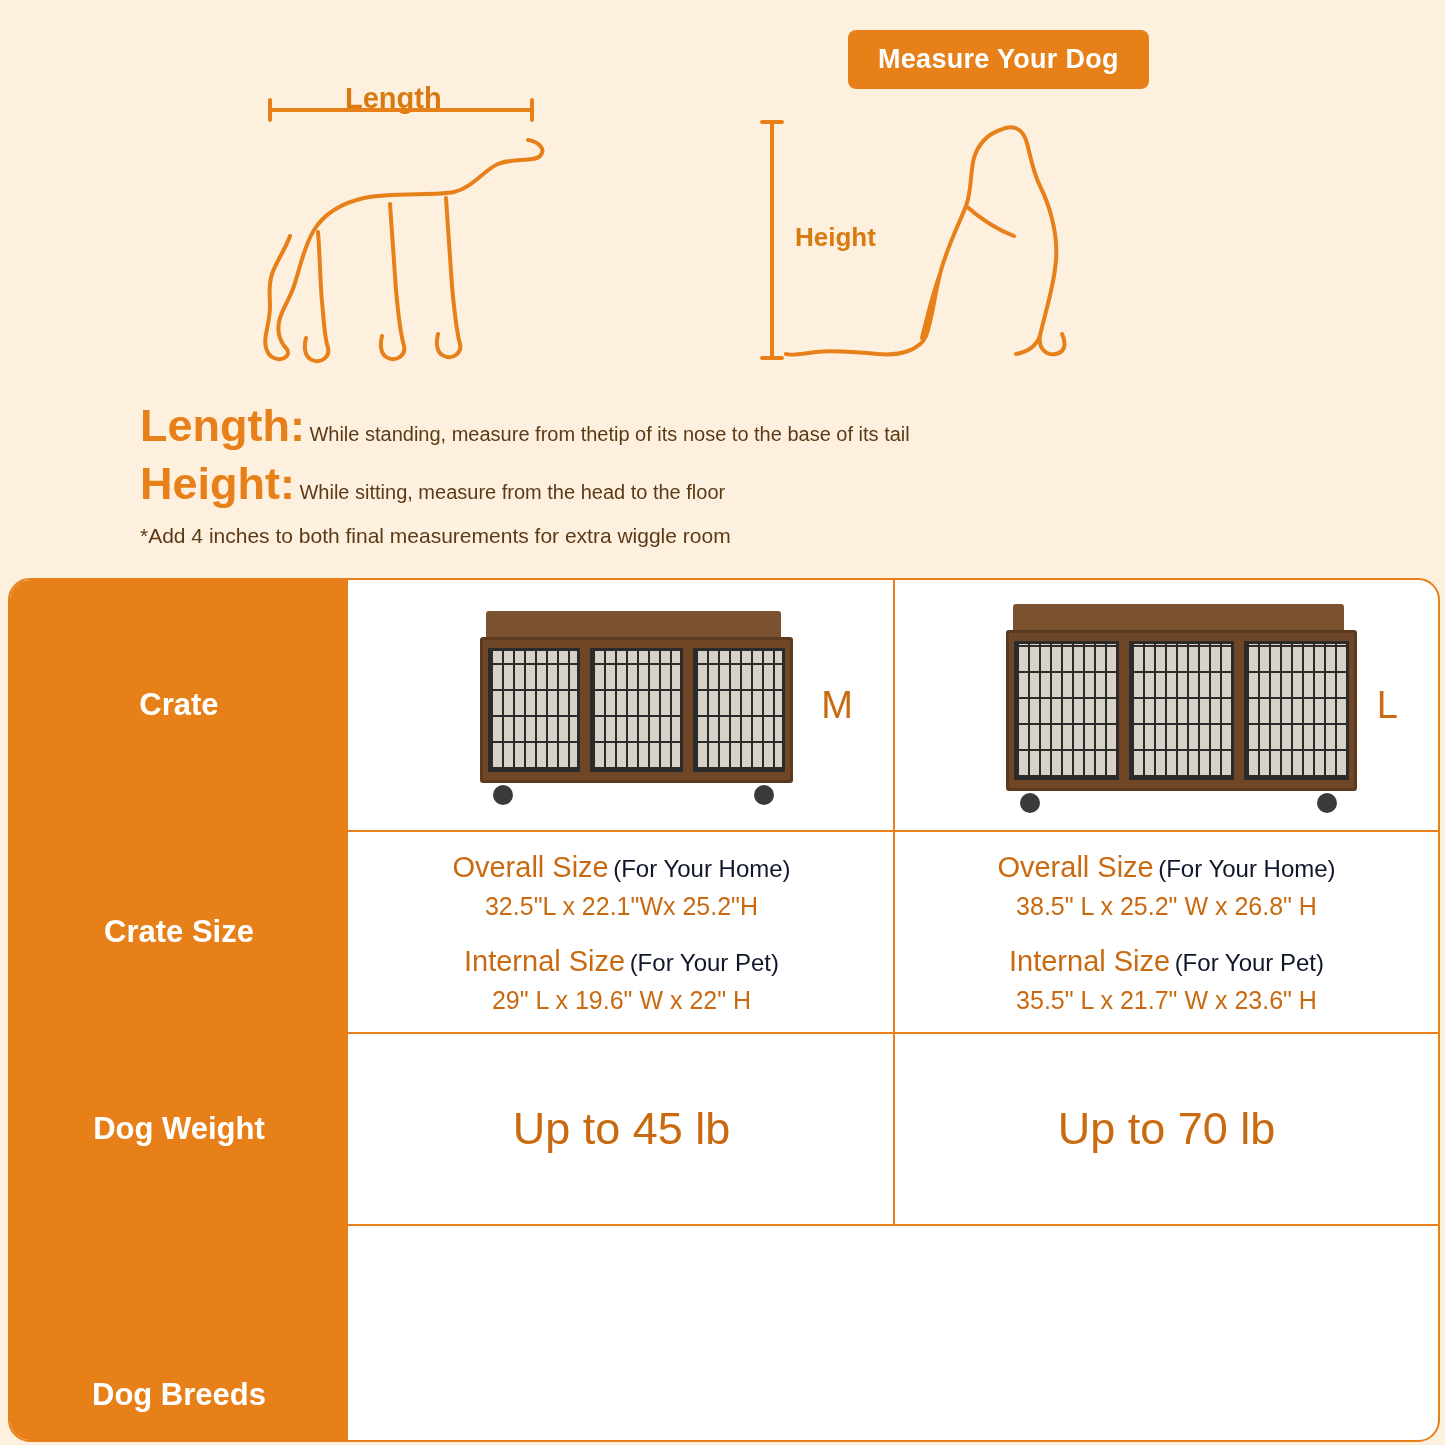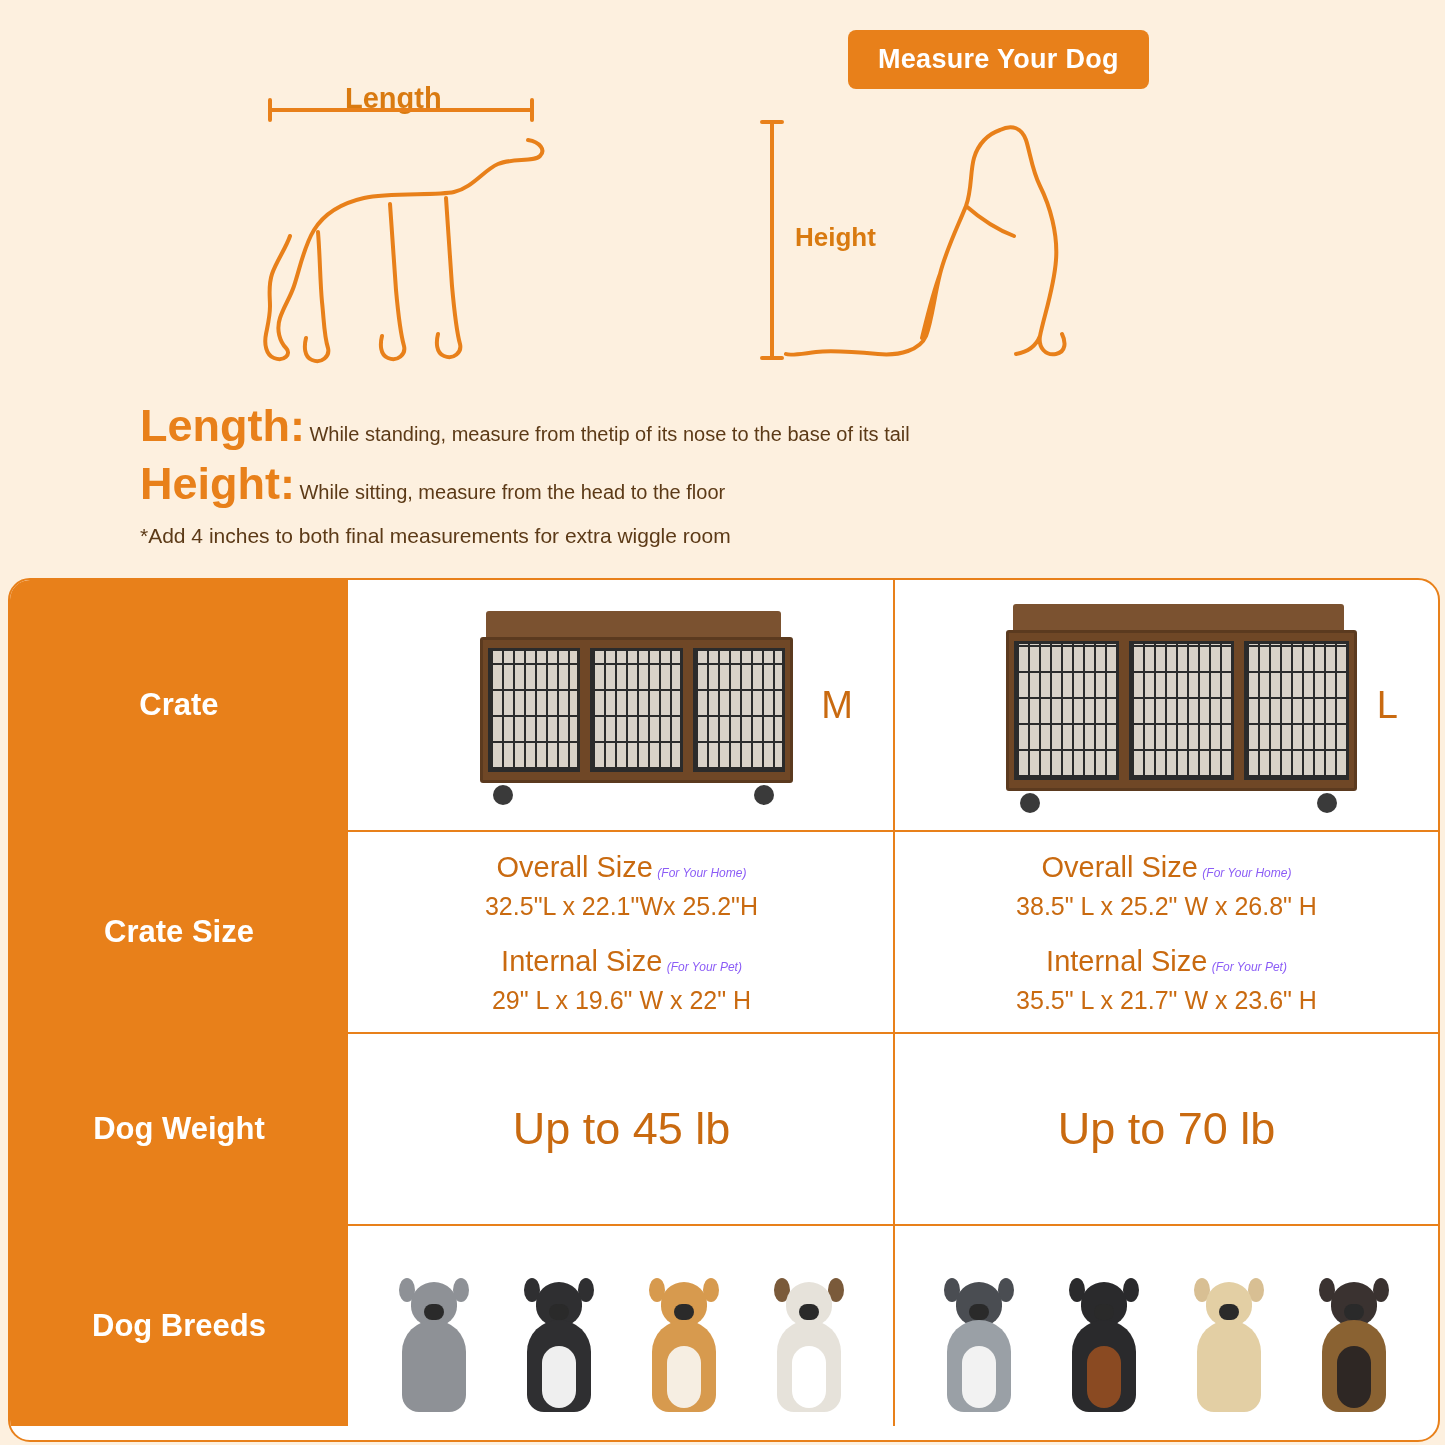--- a/index.html
+++ b/index.html
@@ -52,21 +52,21 @@
     width:1428px;height:860px;
     border:2px solid #e8801a;border-radius:22px;
     overflow:hidden;background:#ffffff;
     display:flex;flex-direction:column;
   }
   .trow{display:flex;flex:0 0 auto;border-bottom:2px solid #e8801a;}
   .trow:last-child{border-bottom:none;}
   .r1{height:250px;gap:24px;}
   .r2{height:200px;}
   .r3{height:190px;}
-  .r4{height:200px;}
+  .r4{height:200px;flex-direction:column;}
   .cell-head{
     width:338px;flex:0 0 338px;
     background:#e8801a;color:#fff;
     display:flex;align-items:center;justify-content:center;
     font-size:31px;font-weight:bold;
     border-right:2px solid #ffffff;
   }
   .cell{
     flex:1 1 0;position:relative;
     display:flex;align-items:center;justify-content:center;
@@ -98,21 +98,21 @@
     border:3px solid #2b2b2b;
   }
   .crate .wheel{
     position:absolute;bottom:0;width:20px;height:20px;border-radius:50%;
     background:#3a3a3a;
   }
   .crate .w1{left:6%;} .crate .w2{right:6%;}
 
   .sz-block{text-align:center;line-height:1.45;}
   .sz-title{font-size:29px;color:#c96a10;}
-  .sz-sub{font-size:12px;color:#8b5cf6;font-style:italic;}
+  .sz-sub{font-size:24px;color:#0f172a;}
   .sz-val{font-size:25px;color:#c96a10;}
   .sz-gap{height:16px;}
 
   .weight{font-size:45px;color:#c96a10;}
 
   .breeds{display:flex;align-items:flex-end;justify-content:space-evenly;width:100%;height:100%;padding:0 14px;box-sizing:border-box;}
   .dog{width:110px;height:150px;position:relative;}
   .dog .head{position:absolute;left:50%;transform:translateX(-50%);top:6px;width:46px;height:44px;border-radius:50% 50% 45% 45%;}
   .dog .ear-l,.dog .ear-r{position:absolute;top:2px;width:16px;height:24px;border-radius:50%;}
   .dog .ear-l{left:20px;} .dog .ear-r{right:20px;}

